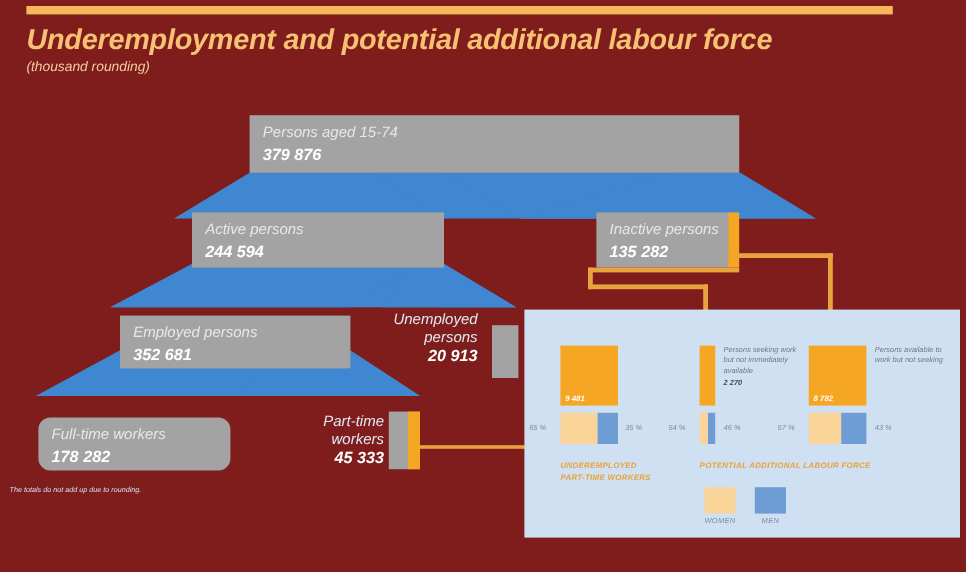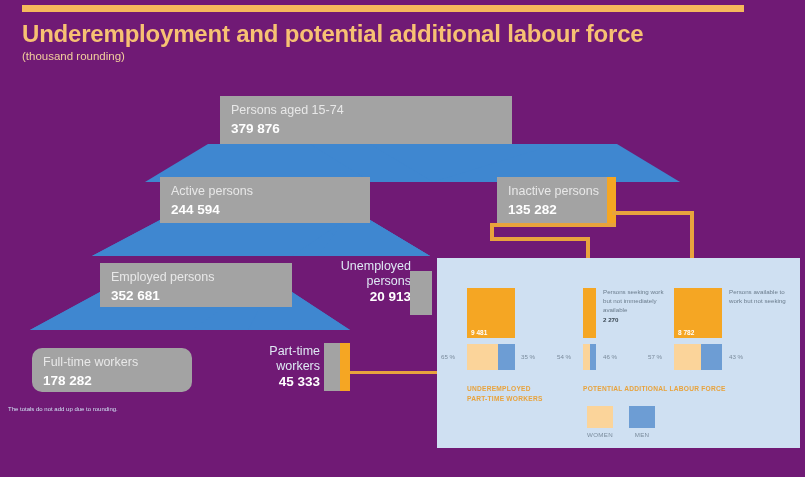--- a/index.html
+++ b/index.html
@@ -5,22 +5,23 @@
   * { box-sizing: border-box; margin: 0; padding: 0; }
   html, body {
     width: 805px; height: 477px;
     background: #2b74c0;
     font-family: "Liberation Sans", sans-serif;
     overflow: hidden;
   }
   #stage {
     position: relative;
     width: 805px; height: 477px;
-    background: #701a75;
+    background: #7f1d1d;
     overflow: hidden;
+    font-style: italic;
   }
 
   
   #top-rule {
     position: absolute; left: 22px; top: 5px;
     width: 722px; height: 7px;
     background: #f5b95c;
   }
   #page-title {
     position: absolute; left: 22px; top: 20px;
@@ -184,42 +185,42 @@
     <polygon points="160,220 370,220 430,256 92,256" fill="#3f87d0"></polygon>
     <polygon points="310,220 370,220 430,256 368,256" fill="#3f87d0"></polygon>
     <polygon points="92,256 292,256 345,220 160,220" fill="#3f87d0"></polygon>
     <polygon points="318,256 430,256 370,220 345,220" fill="#3f87d0"></polygon>
 
     <polygon points="100,292 292,292 350,330 30,330" fill="#3f87d0"></polygon>
     <polygon points="30,330 192,330 245,292 100,292" fill="#3f87d0"></polygon>
     <polygon points="248,330 350,330 292,292 268,292" fill="#3f87d0"></polygon>
   </svg>
 
-  <div class="node" style="left:208px; top:96px; width:292px; height:48px;margin-left:12px;">
+  <div class="node" style="left:208px; top:96px; width:408px; height:48px;">
     <span class="node-label">Persons aged 15-74</span>
     <span class="node-value">379 876</span>
   </div>
 
   <div class="node" style="left:160px; top:177px; width:210px; height:46px;">
     <span class="node-label">Active persons</span>
     <span class="node-value">244 594</span>
   </div>
 
   <div class="node" style="left:497px; top:177px; width:111px; height:46px;">
     <span class="node-label">Inactive persons</span>
     <span class="node-value">135 282</span>
   </div>
   <div class="stub-accent" style="left:607px; top:177px; width:9px; height:46px;"></div>
 
   <div class="node" style="left:100px; top:263px; width:192px; height:44px;">
     <span class="node-label">Employed persons</span>
     <span class="node-value">352 681</span>
   </div>
 
-  <div class="node-outside" style="left:315px; top:259px; width:96px;">
+  <div class="node-outside" style="left:302px; top:259px; width:96px;">
     <span class="node-label">Unemployed</span>
     <span class="node-label">persons</span>
     <span class="node-value">20 913</span>
   </div>
   <div class="stub" style="left:410px; top:271px; width:22px; height:44px;"></div>
 
   <div class="node" style="left:32px; top:348px; width:160px; height:44px;border-radius:10px;">
     <span class="node-label">Full-time workers</span>
     <span class="node-value">178 282</span>
   </div>

